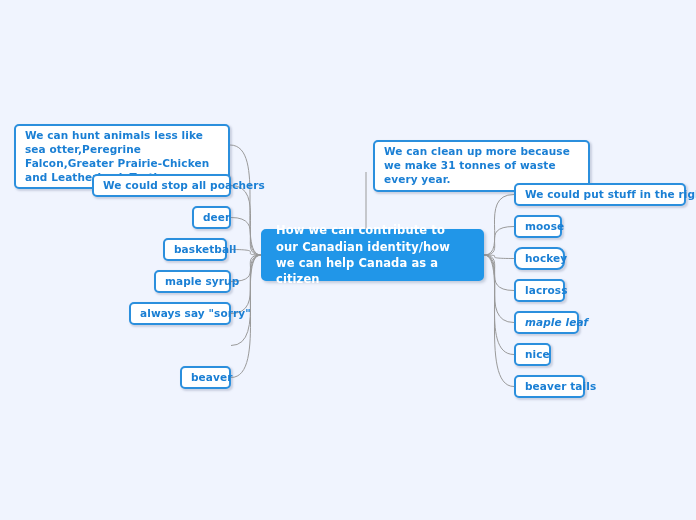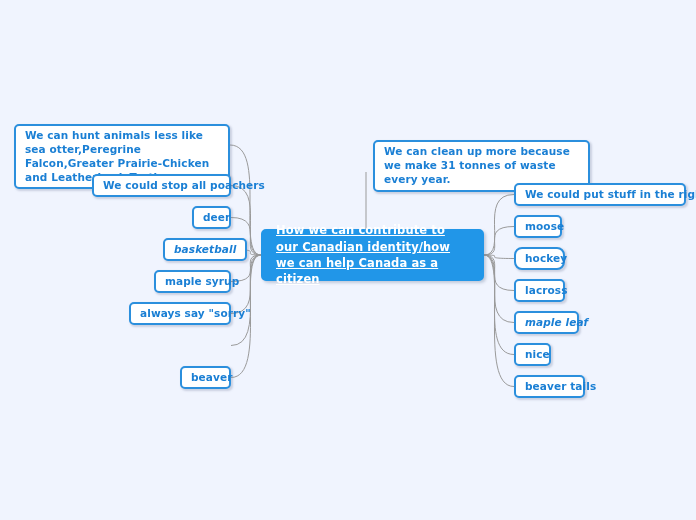--- a/index.html
+++ b/index.html
@@ -90,21 +90,21 @@
     </svg>
 <div class="node wrap" style="left: 14px; top: 124px; width: 216px; min-height: 42px;">
       <span class="node-text">We can hunt animals less like sea otter,Peregrine Falcon,Greater Prairie-Chicken and Leatherback Turtle.</span>
     </div>
     <div class="node" style="left: 92px; top: 174px; width: 139px; min-height: 23px; height: 23px; justify-content: center;">
       <span class="node-text">We could stop all poachers</span>
     </div>
     <div class="node" style="left: 192px; top: 206px; width: 39px; min-height: 23px; height: 23px; justify-content: flex-end;">
       <span class="node-text">deer</span>
     </div>
-    <div class="node" style="left: 163px; top: 238px; width: 84px; min-height: 23px; height: 23px; justify-content: center; font-style: italic;">
+    <div class="node" style="left: 163px; top: 238px; width: 64px; min-height: 23px; height: 23px; justify-content: center;">
       <span class="node-text">basketball</span>
     </div>
     <div class="node" style="left: 154px; top: 270px; width: 77px; min-height: 23px; height: 23px; justify-content: flex-end;">
       <span class="node-text">maple syrup</span>
     </div>
     <div class="node" style="left: 129px; top: 302px; width: 102px; min-height: 23px; height: 23px; justify-content: center;">
       <span class="node-text">always say "sorry"</span>
     </div>
     <div class="node" style="left: 180px; top: 366px; width: 51px; min-height: 23px; height: 23px; justify-content: center;">
       <span class="node-text">beaver</span>
@@ -126,16 +126,16 @@
     </div>
     <div class="node" style="left: 514px; top: 311px; width: 65px; min-height: 23px; height: 23px; justify-content: center; font-style: italic;">
       <span class="node-text">maple leaf</span>
     </div>
     <div class="node" style="left: 514px; top: 343px; width: 37px; min-height: 23px; height: 23px; justify-content: center;">
       <span class="node-text">nice</span>
     </div>
     <div class="node" style="left: 514px; top: 375px; width: 71px; min-height: 23px; height: 23px; justify-content: center;">
       <span class="node-text">beaver tails</span>
     </div>
-    <div class="node center" style="left: 261px; top: 229px; width: 223px; min-height: 52px; height: 52px; justify-content: center; text-decoration: underline;">
+    <div class="node center" style="left: 261px; top: 229px; width: 223px; min-height: 52px; height: 52px; justify-content: center;">
       <span class="node-text">How we can contribute to our Canadian identity/how we can help Canada as a citizen</span>
     </div>
   </div>
 
 </body></html>

